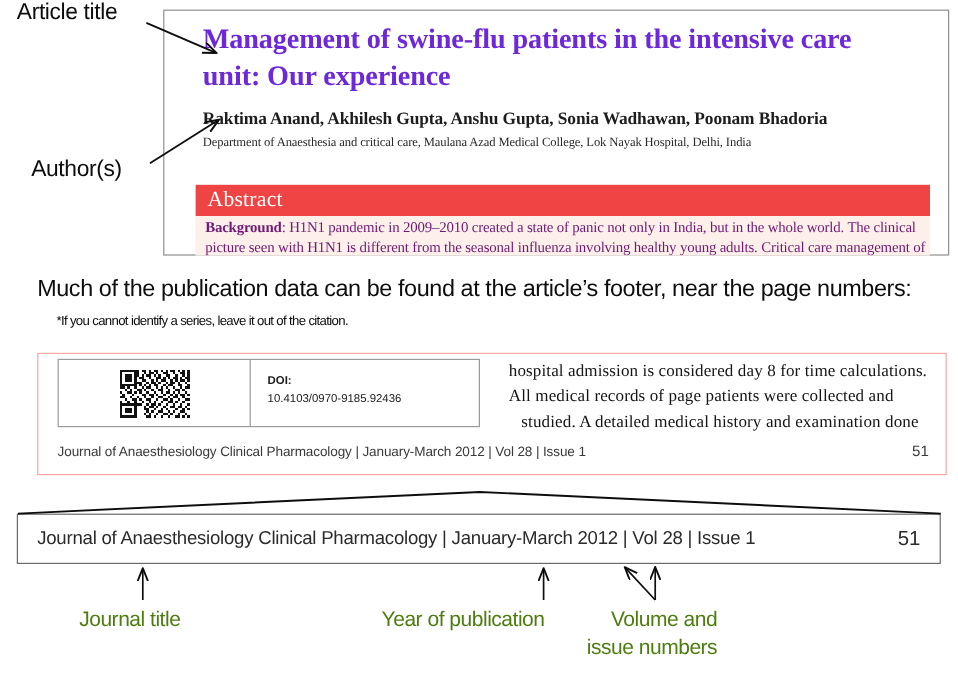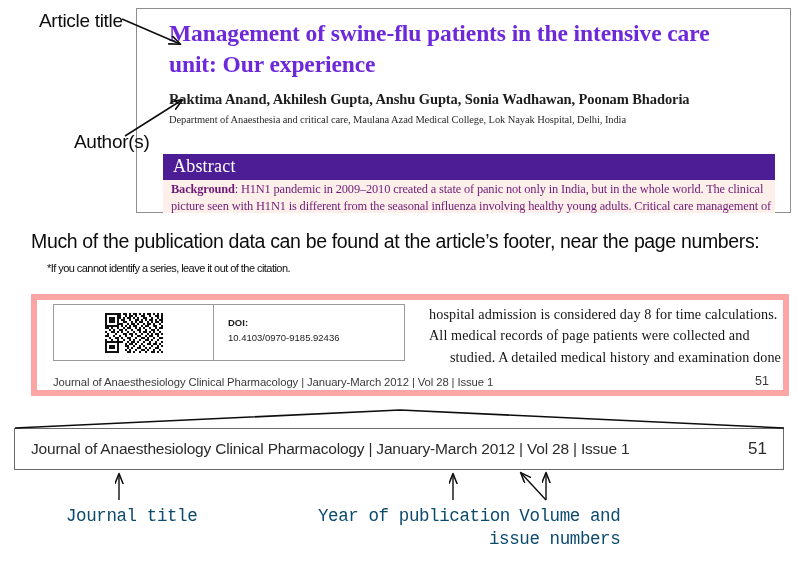--- a/index.html
+++ b/index.html
@@ -20,23 +20,23 @@
 
   
   .annot {
     font-family: "Liberation Sans", sans-serif;
     font-size: 19px;
     color: #0d0d0d;
     letter-spacing: -0.3px;
     white-space: nowrap;
   }
   .annot-sm {
-    font-family: Liberation Mono, monospace;
+    font-family: Liberation Sans, sans-serif;
     font-size: 17.5px;
-    color: #0c4a6e;
+    color: #4d7c0f;
     letter-spacing: -0.4px;
     white-space: nowrap;
     line-height: 1.32;
   }
 
   
   #article-box {
     left: 136px;
     top: 8px;
     width: 655px;
@@ -77,21 +77,21 @@
     color: #2a2a2a;
     letter-spacing: -0.1px;
     white-space: nowrap;
   }
   #abstract-bar {
     position: absolute;
     left: 26px;
     top: 145px;
     width: 612px;
     height: 26px;
-    background: #4c1d95;
+    background: #ef4444;
   }
   #abstract-bar-label {
     position: absolute;
     left: 10px;
     top: 2px;
     font-family: "Liberation Serif", serif;
     font-size: 18px;
     color: #ffffff;
     letter-spacing: 0.2px;
   }
@@ -130,21 +130,21 @@
     font-size: 11px;
     letter-spacing: -0.55px;
   }
 
   
   #footer-box {
     left: 31px;
     top: 294px;
     width: 758px;
     height: 102px;
-    border: 6px solid #fca5a5;
+    border: 1px solid #fca5a5;
     background: #ffffff;
     box-sizing: border-box;
   }
   #doi-panel {
     position: absolute;
     left: 16px;
     top: 4px;
     width: 352px;
     height: 57px;
     border: 1px solid #9a9a9a;
@@ -176,21 +176,21 @@
     left: 392px;
     top: 4px;
     width: 352px;
     font-family: "Liberation Serif", serif;
     font-size: 14.2px;
     line-height: 1.5;
     color: #141414;
     text-align: justify;
     letter-spacing: 0.1px;
   }
-  #body-col div:last-child { text-align: right; }
+  #body-col div:last-child { text-align: center; }
 
   #small-footer-line {
     position: absolute;
     left: 16px;
     top: 76px;
     font-family: "Liberation Sans", sans-serif;
     font-size: 11.3px;
     color: #3a3a3a;
     letter-spacing: -0.1px;
     white-space: nowrap;
@@ -491,22 +491,22 @@
   <div id="zoom-bar-page">51</div>
 </div>
 
 <div class="abs annot-sm" style="left:66px; top:505px;">Journal title</div>
 <div class="abs annot-sm" style="left:318px; top:505px;">Year of publication</div>
 <div class="abs annot-sm" style="left:489px; top:505px;text-align:right;">
   <div>Volume and</div>
   <div>issue numbers</div>
 </div>
 
-<div class="abs annot" style="left:14px; top:10px;margin-left:25px;">Article title</div>
-<div class="abs annot" style="left:26px; top:131px;margin-left:48px;">Author(s)</div>
+<div class="abs annot" style="left:14px; top:0;">Article title</div>
+<div class="abs annot" style="left:26px; top:131px;">Author(s)</div>
 
 <svg class="abs" id="overlay" viewBox="0 0 798 562">
   <defs>
     <marker id="arrowhead" markerWidth="9" markerHeight="9" refX="7.4" refY="3.2" orient="auto" markerUnits="strokeWidth">
       <path d="M0.5,0.3 L7.8,3.2 L0.5,6.1" fill="none" stroke="#0d0d0d" stroke-width="1.1" stroke-linecap="round" stroke-linejoin="round"></path>
     </marker>
   </defs>
 
   <line x1="122" y1="19" x2="180" y2="44" stroke="#0d0d0d" stroke-width="1.5" marker-end="url(#arrowhead)"></line>
 

